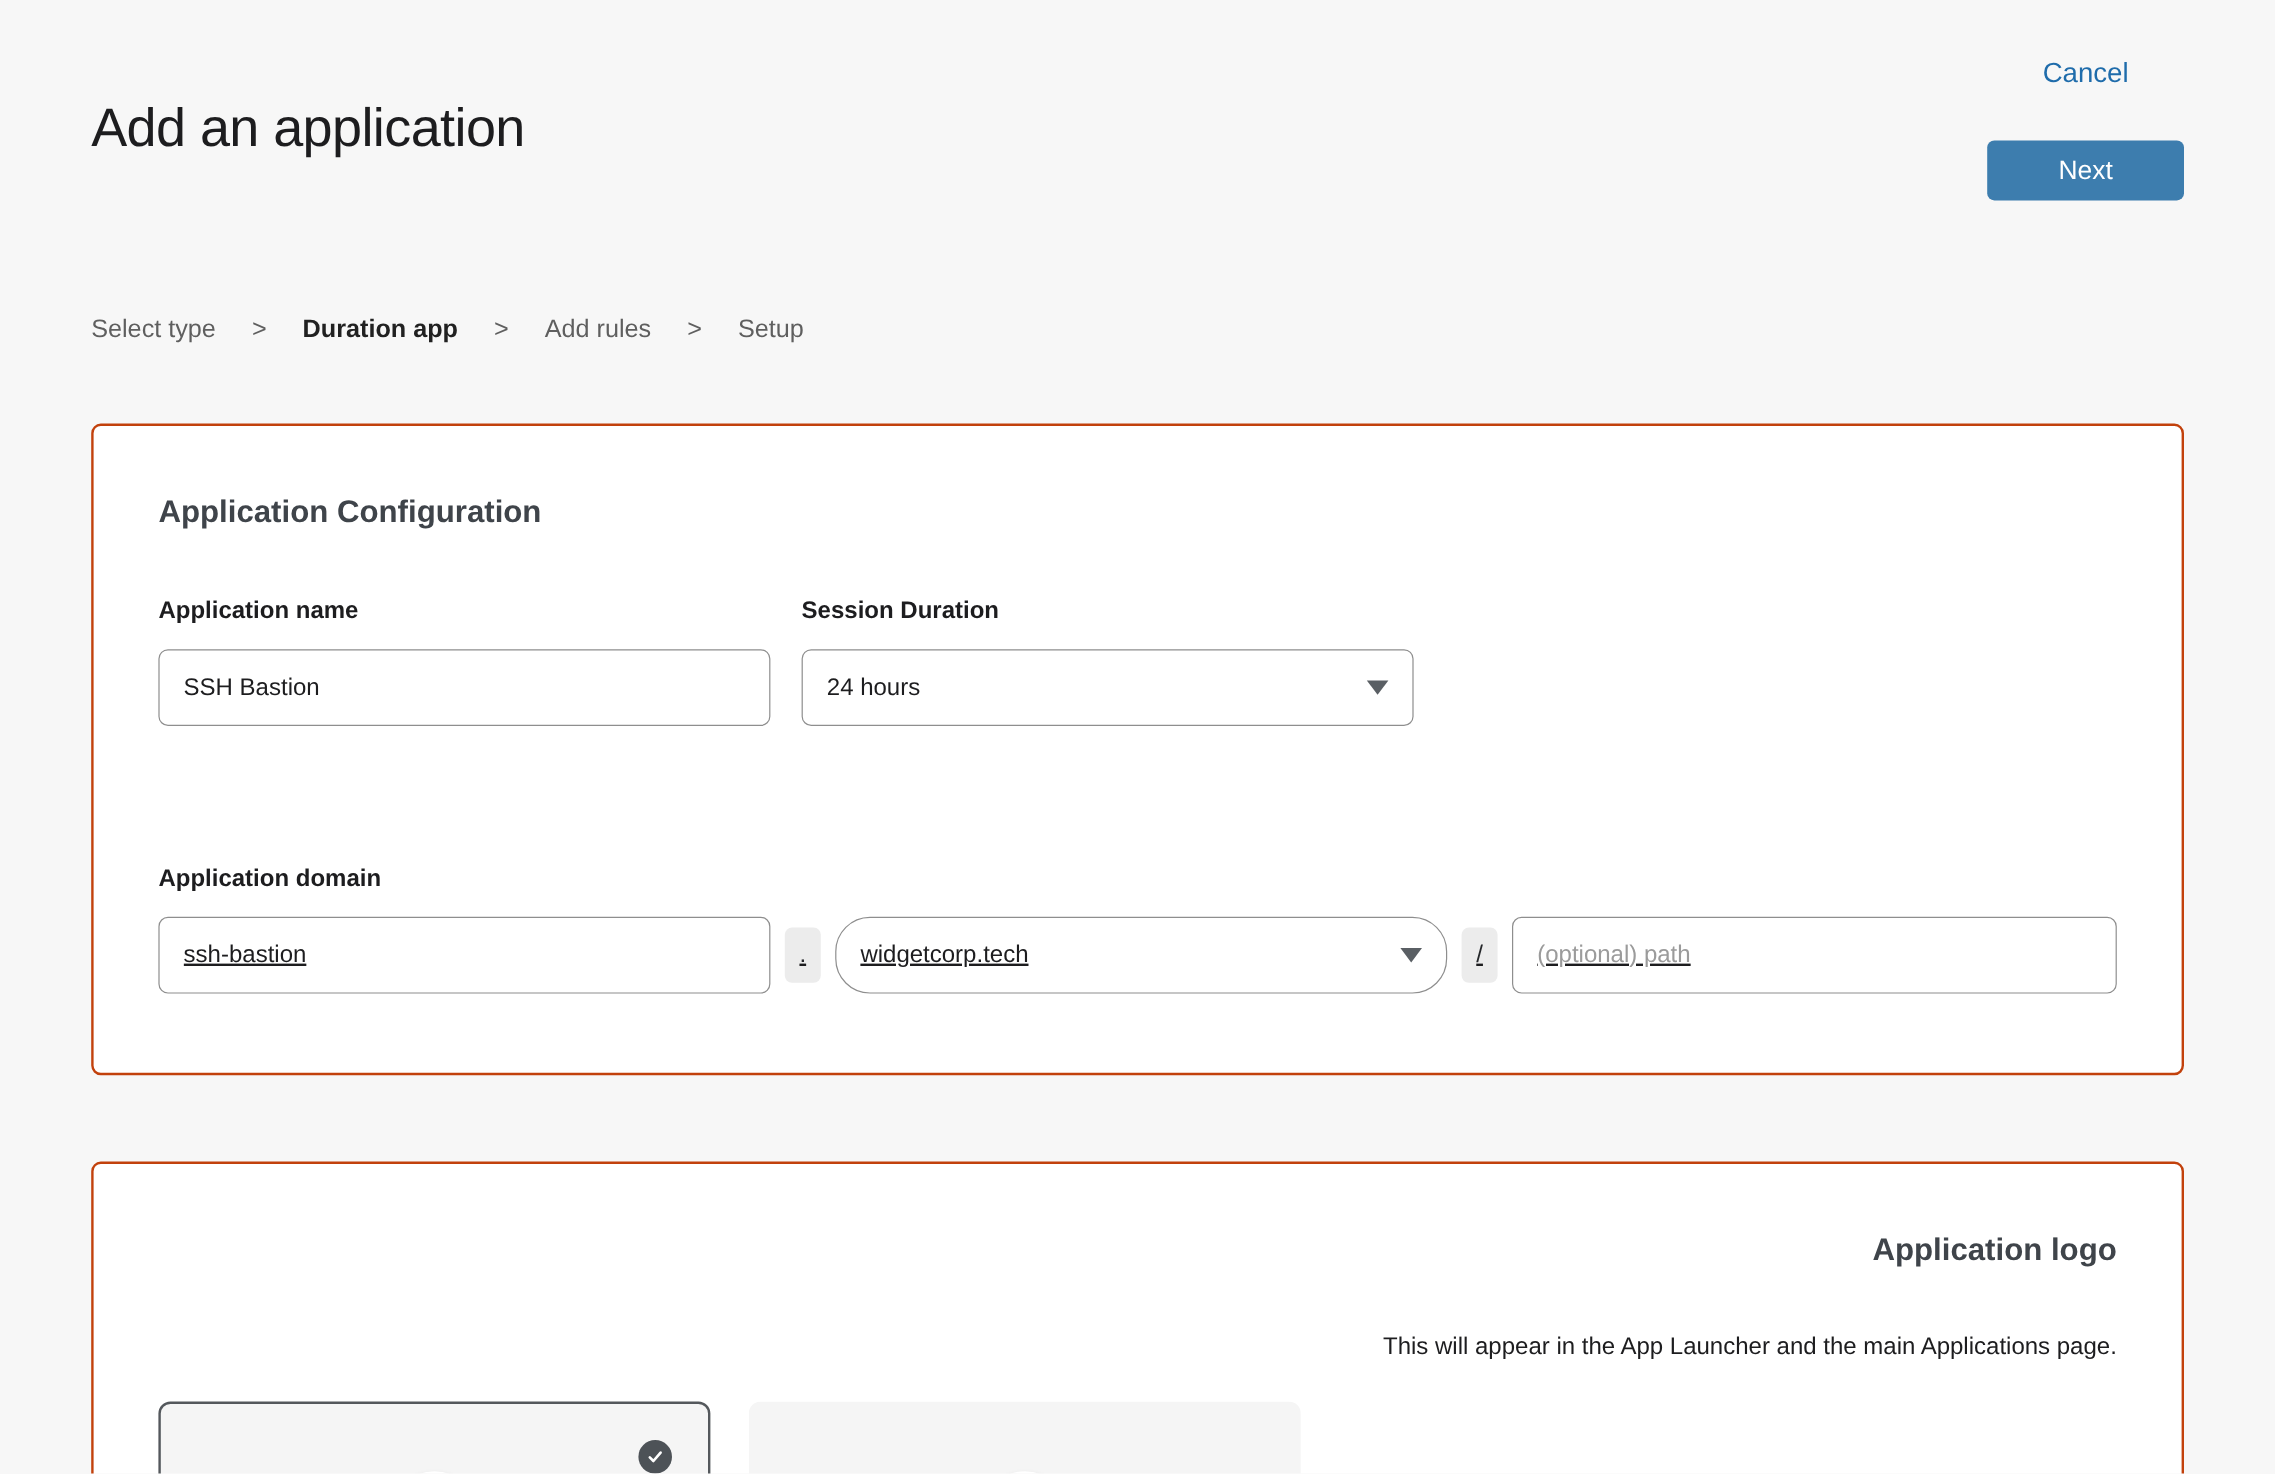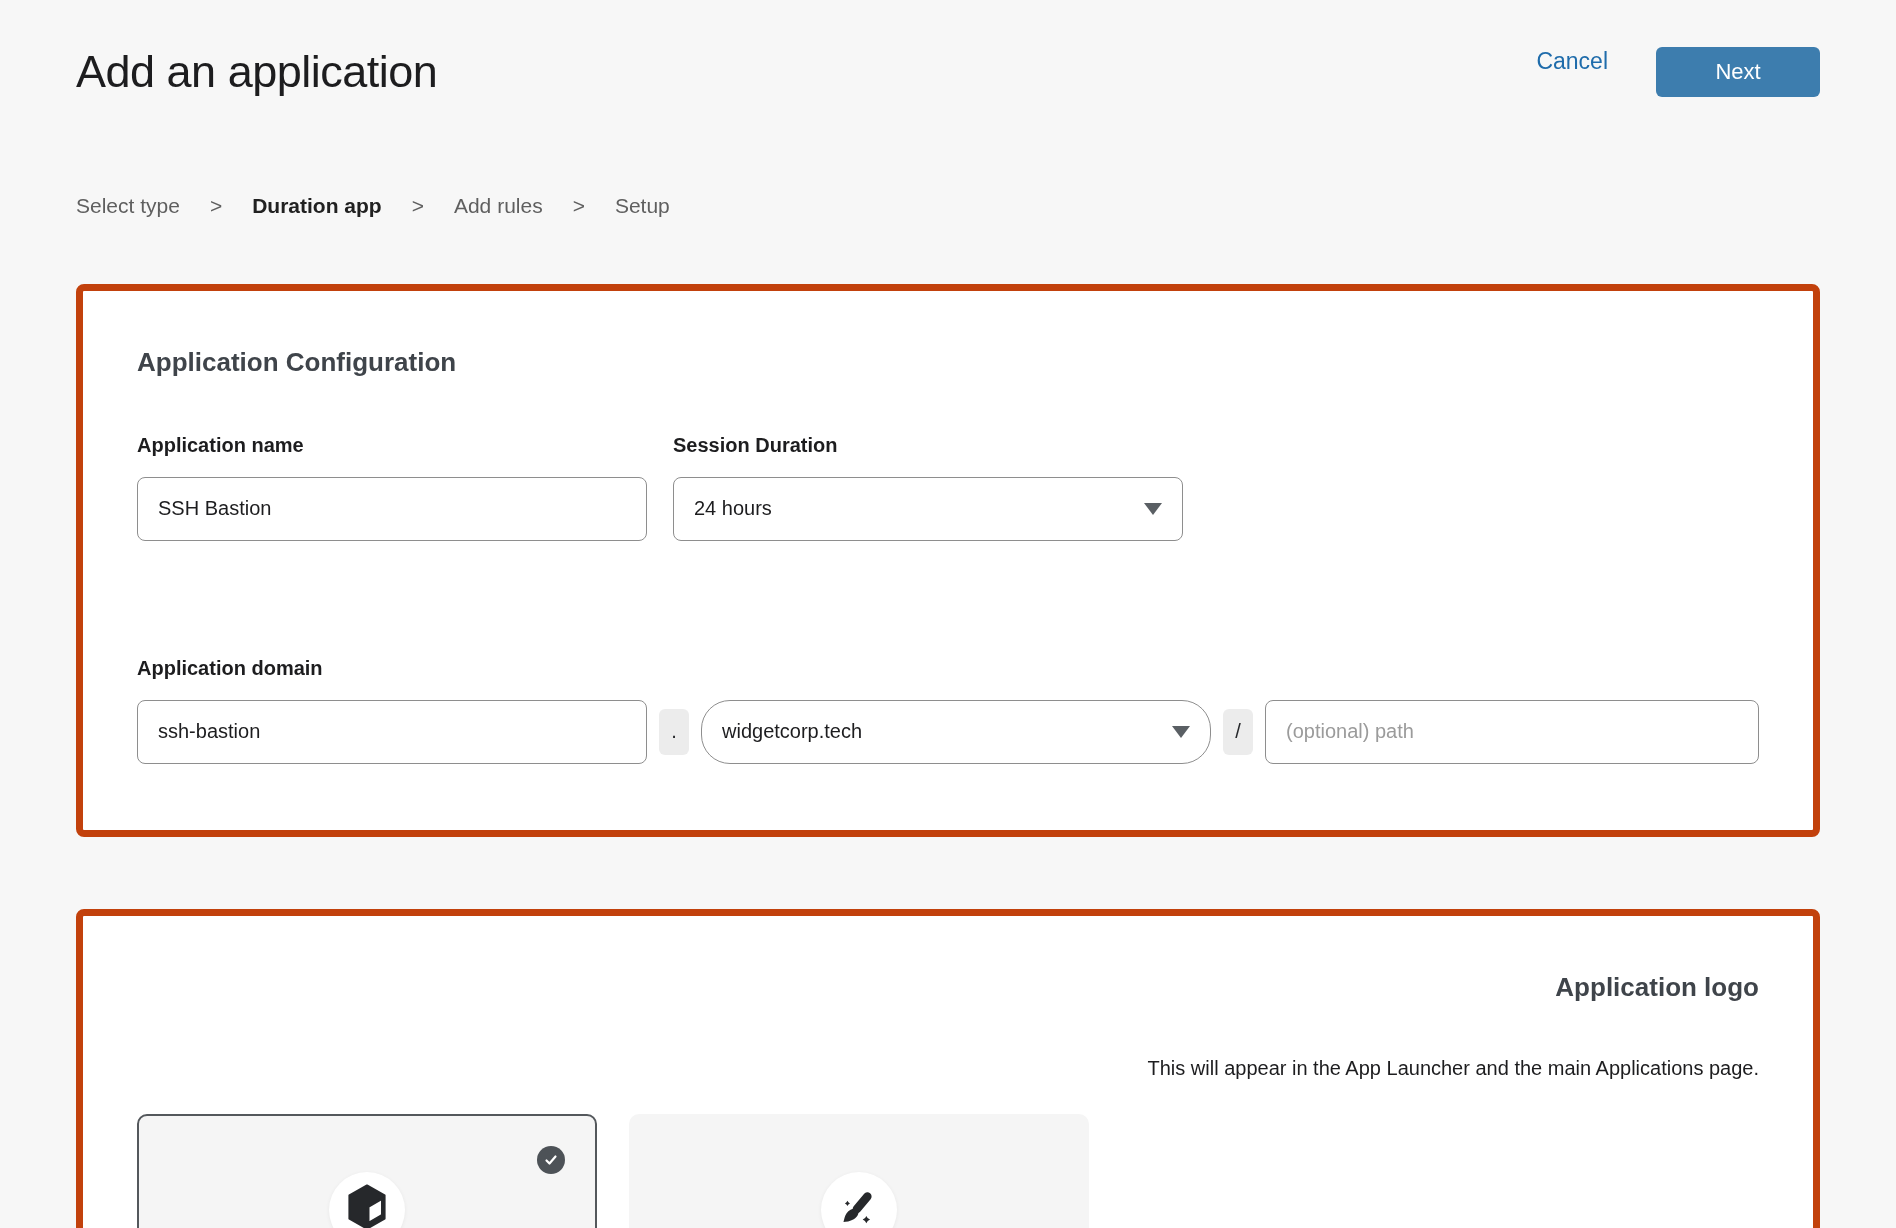--- a/index.html
+++ b/index.html
@@ -14,21 +14,21 @@
 
   
   .header-row {
     display: flex; justify-content: space-between; align-items: center;
     padding-top: 46px;
   }
   .page-title {
     font-size: 45px; font-weight: 400; letter-spacing: -0.5px; color: #1d1d1f;
     line-height: 1.15;
   }
-  .header-actions { display: flex; align-items: flex-start; gap: 42px; }
+  .header-actions { display: flex; align-items: center; gap: 42px; flex-direction: column; }
   .cancel-link {
     font-size: 23px; color: #1f6cab; cursor: pointer; background: none; border: none;
     font-family: inherit;
   }
   .next-button {
     width: 164px; height: 50px; border: none; border-radius: 6px;
     background: #3d7dae; color: #ffffff; font-size: 22px; cursor: pointer;
     font-family: inherit;
   }
 
@@ -36,21 +36,21 @@
   .breadcrumb {
     margin-top: 96px; display: flex; align-items: flex-end; gap: 30px;
     font-size: 21px; color: #5f5f5f;
   }
   .crumb { cursor: default; }
   .crumb.active { color: #212121; font-weight: 700; }
   .crumb-sep { color: #5f5f5f; }
 
   
   .card {
-    background: #ffffff; border: 7px solid #c2410c; border-radius: 8px;
+    background: #ffffff; border: 2px solid #c2410c; border-radius: 8px;
   }
   .card-config { margin-top: 66px; padding: 56px 54px 66px 54px; }
   .card-logo { margin-top: 72px; padding: 56px 54px 0 54px; height: 330px; text-align: right; }
   .card-heading {
     font-size: 26px; font-weight: 700; color: #3f444a; line-height: 1.2;
   }
 
   
   .field-label {
     font-size: 20px; font-weight: 700; color: #1d1d1f; margin-bottom: 20px;
@@ -68,21 +68,21 @@
     background: #fff; display: flex; align-items: center; justify-content: space-between;
     padding: 0 20px; font-size: 20px; cursor: pointer;
   }
   .chevron-down {
     width: 0; height: 0;
     border-left: 9px solid transparent; border-right: 9px solid transparent;
     border-top: 12px solid #5a5f64;
   }
 
   .domain-label { margin-top: 116px; }
-  .domain-row { display: flex; align-items: center; margin-top: 0; }
+  .domain-row { display: flex; align-items: center; margin-top: 0; text-decoration: underline; }
   .domain-row .text-input { width: 510px; }
   .domain-row .select-box { width: 510px; border-radius: 29px; }
   .sep-chip {
     width: 30px; height: 46px; margin: 0 12px; border-radius: 6px;
     background: #ececec; color: #26282b; font-size: 20px;
     display: flex; align-items: center; justify-content: center; flex: none;
   }
   .path-input { flex: 1; }
 
   

